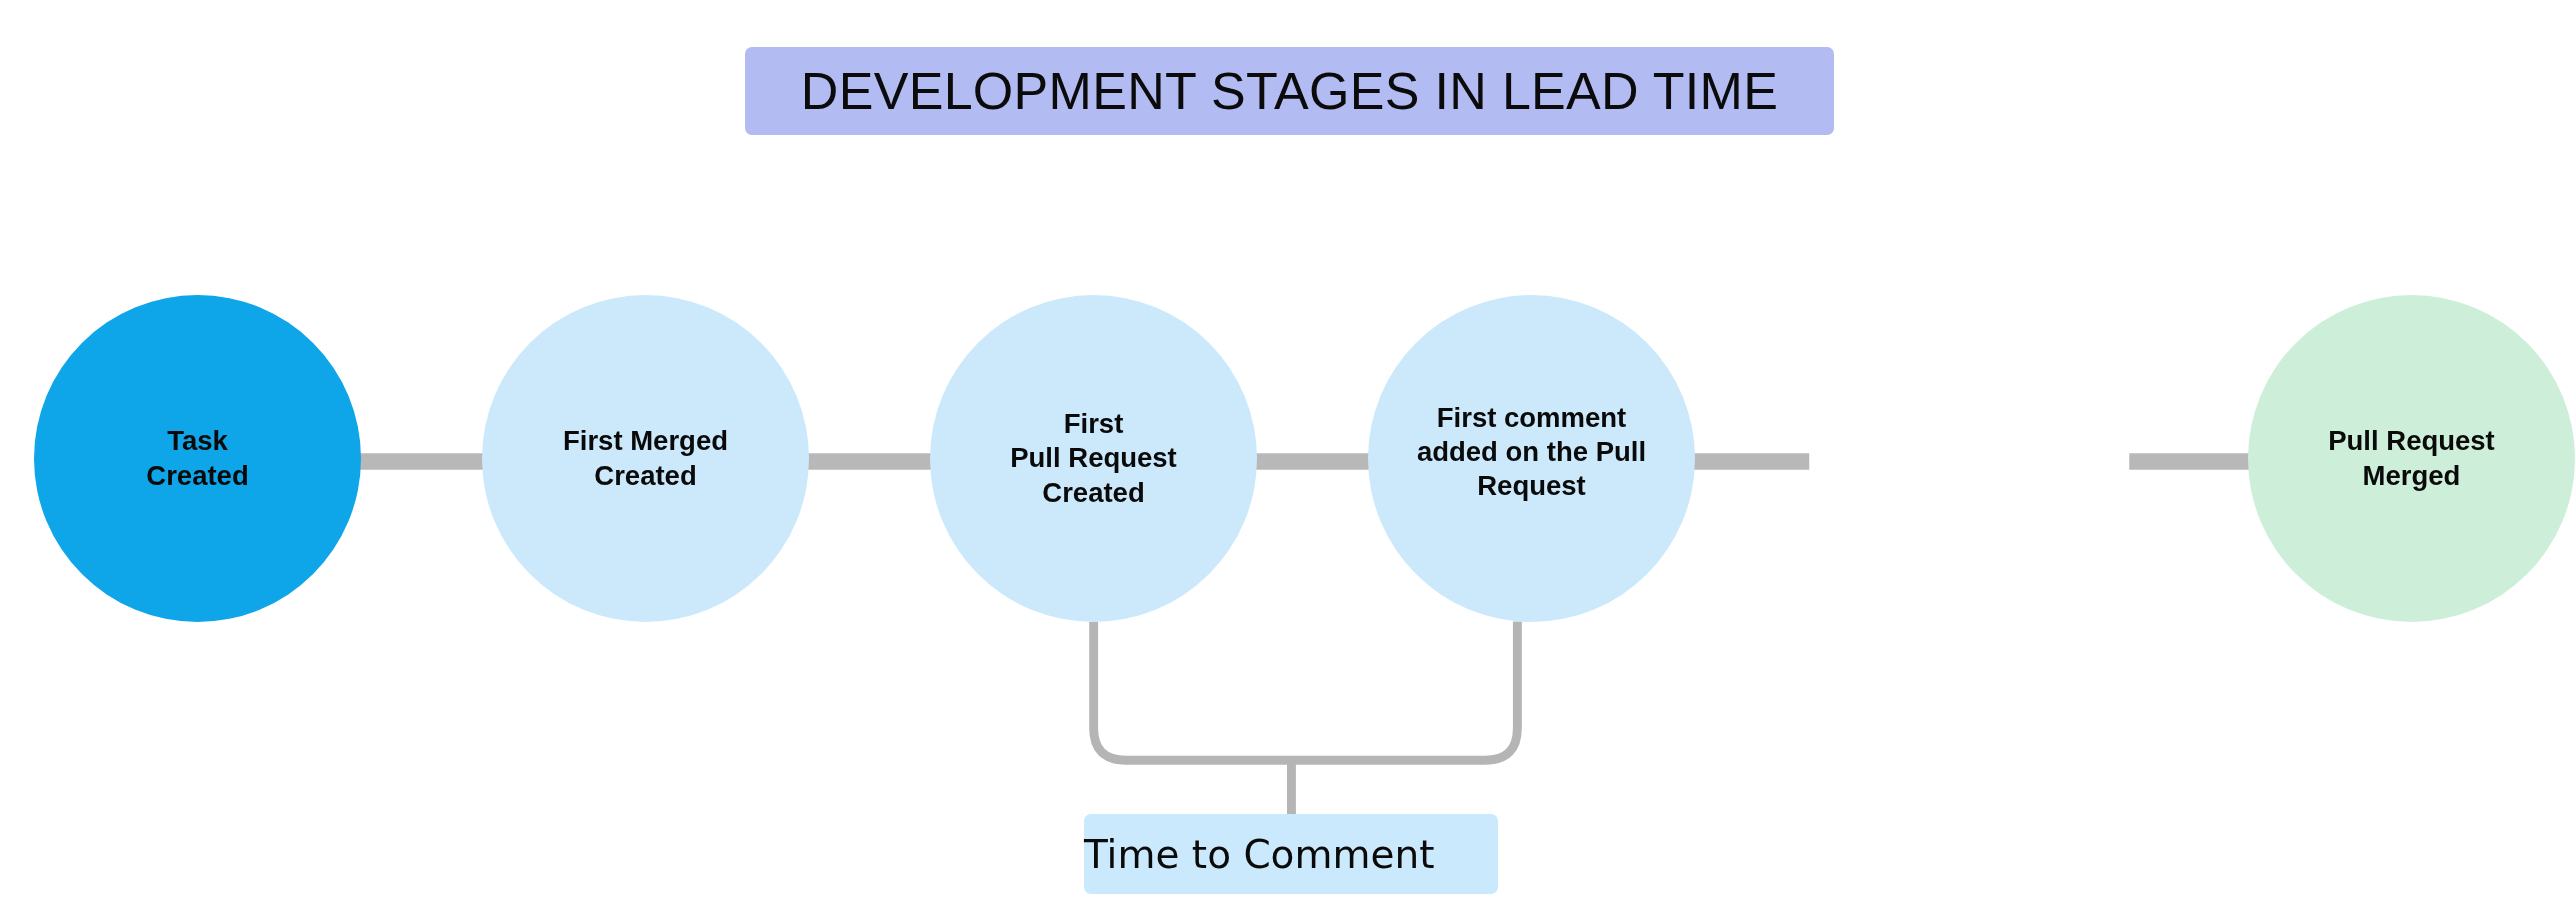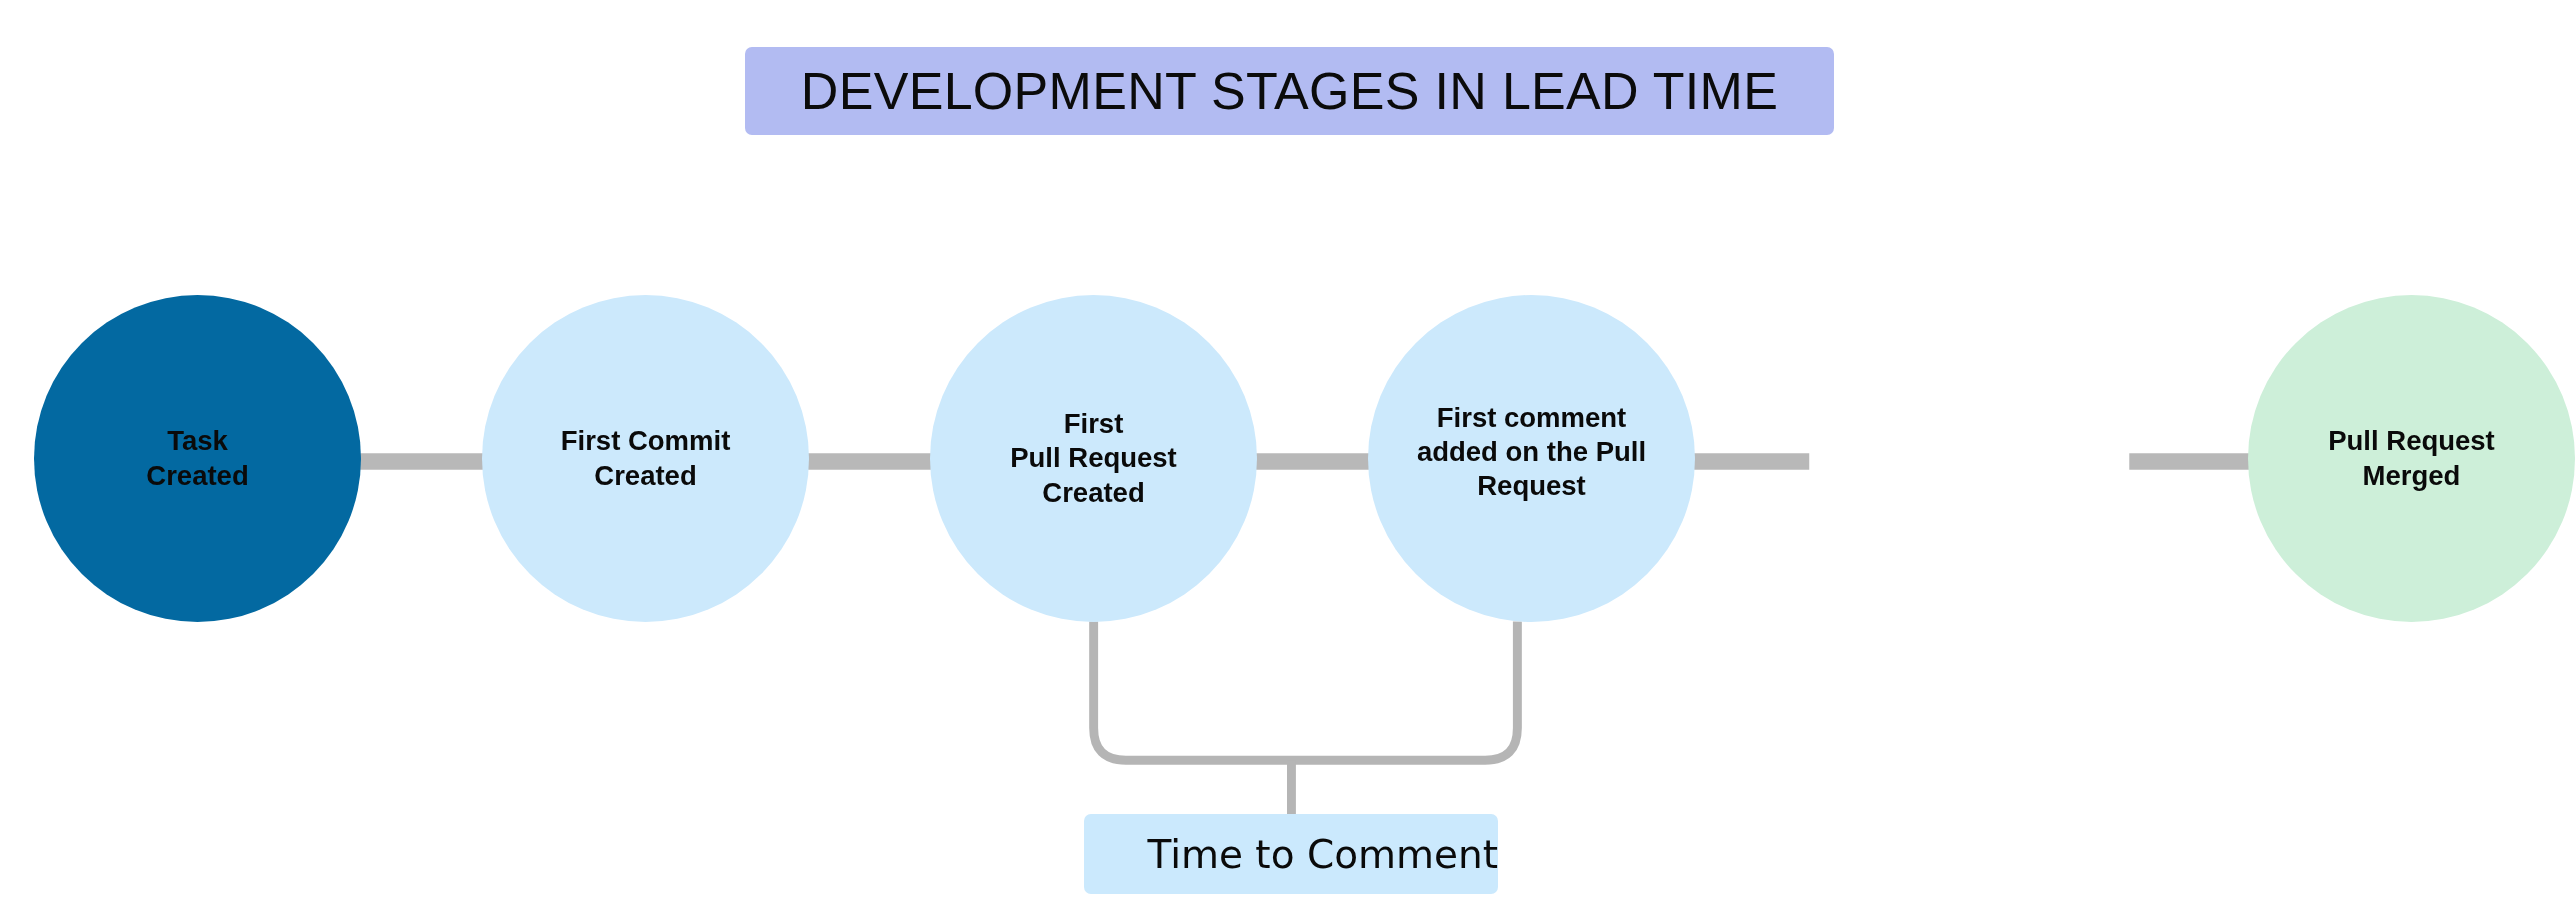--- a/index.html
+++ b/index.html
@@ -75,21 +75,21 @@
   #metric-chip {
     position: absolute;
     left: 1084px;
     top: 814px;
     width: 414px;
     height: 80px;
     background: #cbe9fd;
     border-radius: 6.9px;
     display: flex;
     align-items: center;
-    justify-content: flex-end;
+    justify-content: flex-start;
   }
   #metric-chip-text {
     font-family: "DejaVu Sans", sans-serif;
     font-size: 39px;
     font-weight: 400;
     color: #0a0a0a;
     white-space: nowrap;
     line-height: 1;
   }
 </style>
@@ -111,27 +111,27 @@
       <rect x="2462" y="660" width="172" height="24"></rect>
       <rect x="3100" y="660" width="175" height="24"></rect>
     </g>
 
     <g fill="none" stroke="#b5b5b5" stroke-width="13" stroke-linecap="butt">
       <path d="M 1592 905 L 1592 1060 Q 1592 1107 1639 1107 L 2162 1107 Q 2209 1107 2209 1060 L 2209 905"></path>
       <path d="M 1880 1107 L 1880 1190"></path>
     </g>
   </svg>
 
-  <div class="stage-node" style="left:34px; top:295px; width:327px; height:327px; background:#0369a1;">
+  <div class="stage-node" style="left:34px; top:295px; width:327px; height:327px; background:#0ea5e9;">
     <span class="stage-label">Task
 Created</span>
   </div>
 
   <div class="stage-node" style="left:482px; top:295px; width:327px; height:327px; background:#cce9fc;">
-    <span class="stage-label">First Commit
+    <span class="stage-label">First Merged
 Created</span>
   </div>
 
   <div class="stage-node" style="left:930px; top:295px; width:327px; height:327px; background:#cce9fc;">
     <span class="stage-label">First
 Pull Request
 Created</span>
   </div>
 
   <div class="stage-node" style="left:1368px; top:295px; width:327px; height:327px; background:#cce9fc;">

